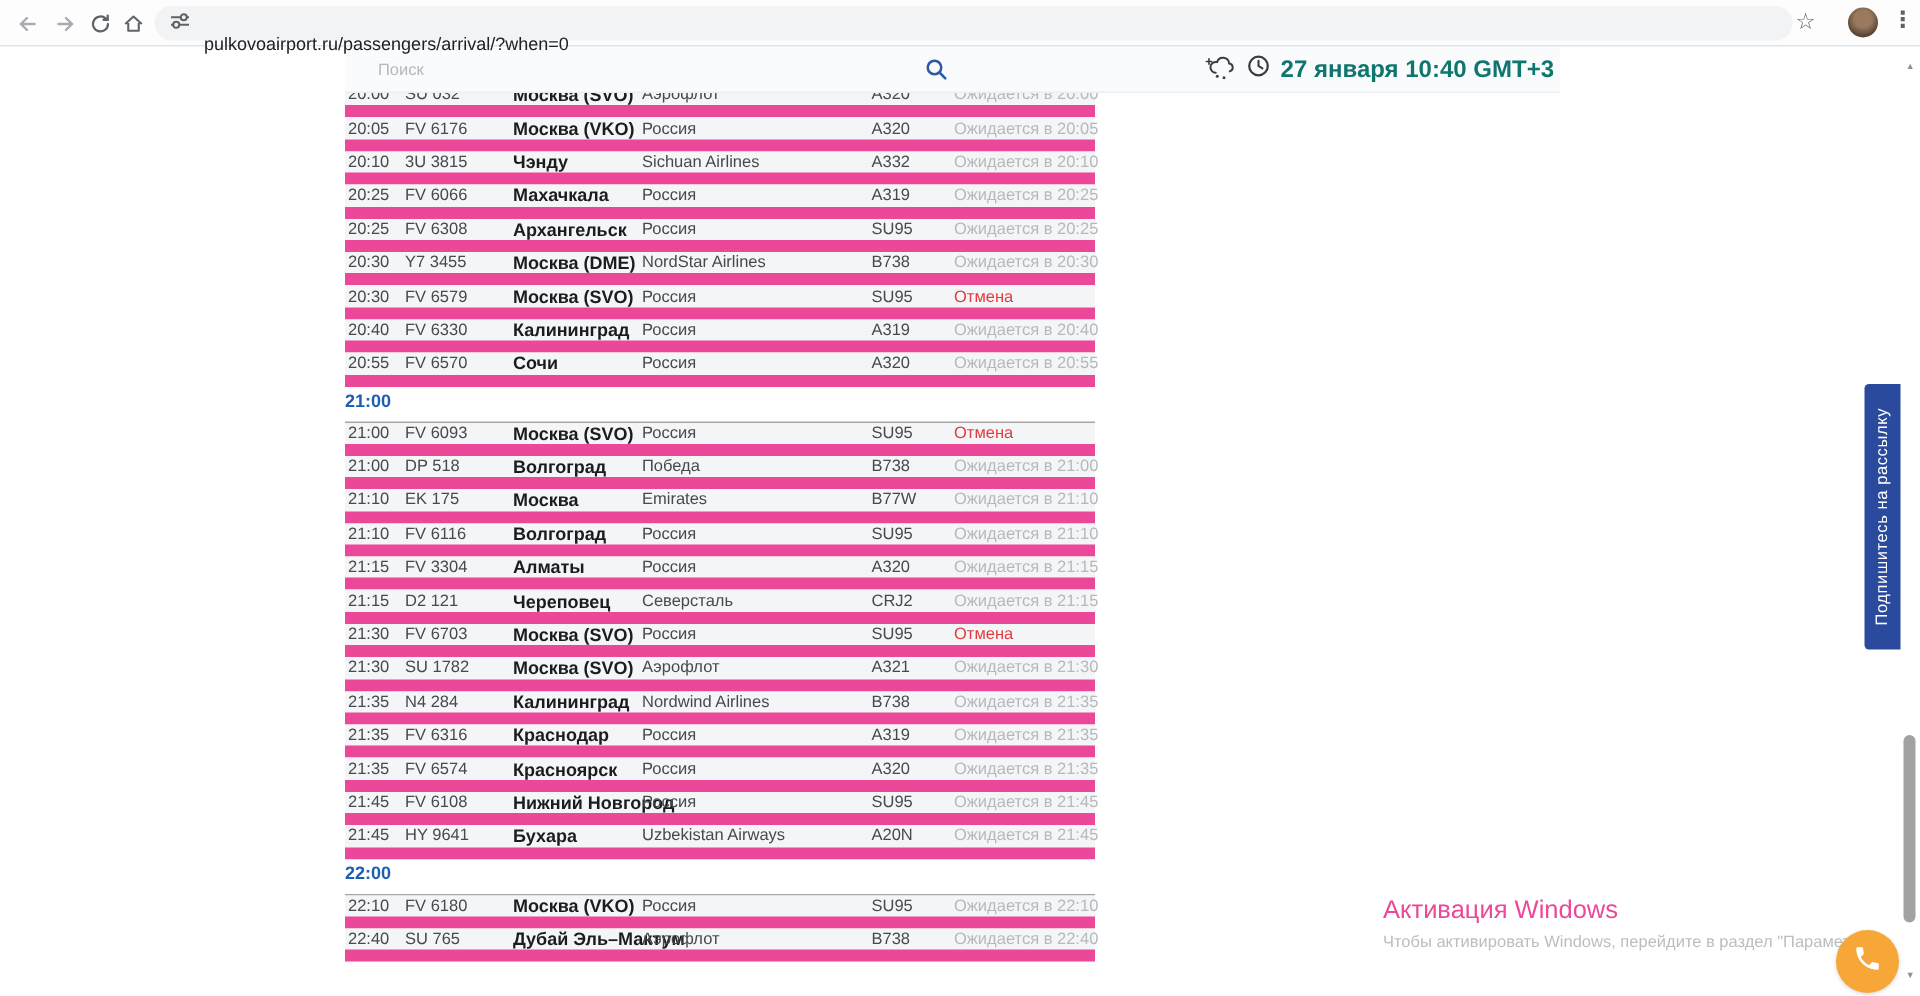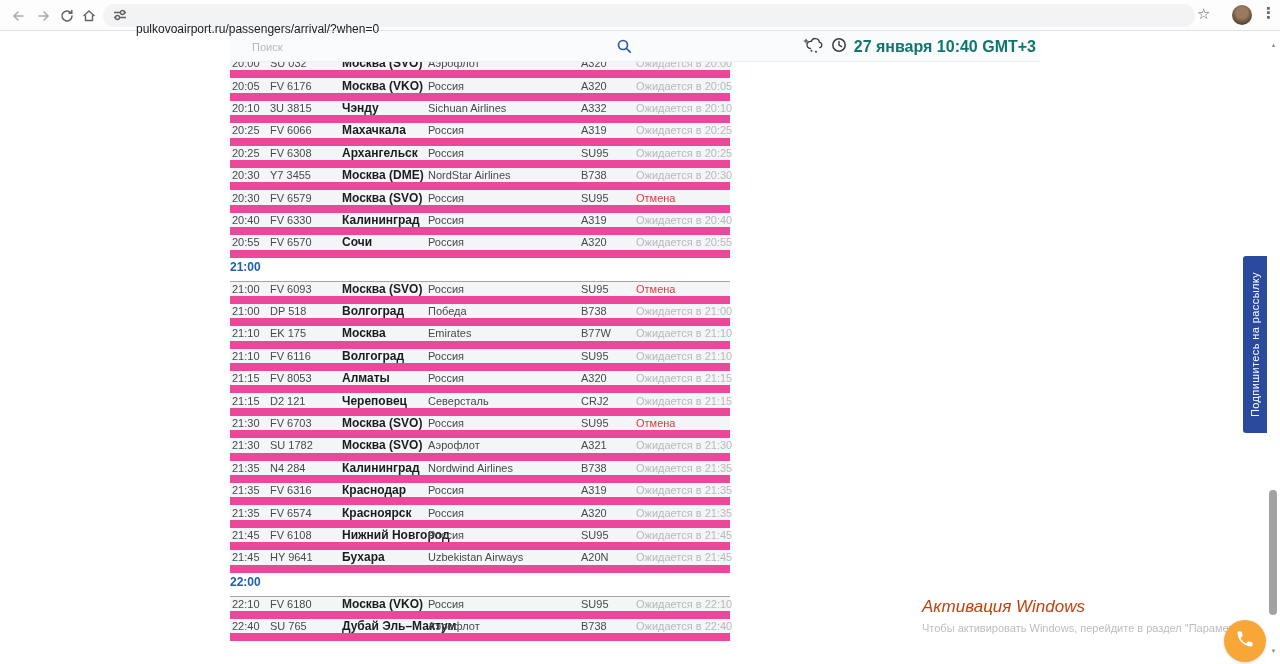--- a/index.html
+++ b/index.html
@@ -50,21 +50,21 @@
   .section-head span { font-size:12px; font-weight:700; color:#1d5fb0; }
 
   
   .subscribe { position:absolute; right:13px; top:225px; width:24px; height:177px;
                background:#2a4b9d; border-radius:3px 0 0 3px; display:flex;
                align-items:center; justify-content:center; cursor:pointer; z-index:20; }
   .subscribe span { writing-mode:vertical-rl; transform:rotate(180deg); color:#fff;
                     font-size:11px; letter-spacing:.4px; white-space:nowrap; }
 
   .watermark { position:absolute; left:922px; top:566px; z-index:5; }
-  .wm-title { font-size:17px; color:#c2410c;font-style:italic; }
+  .wm-title { font-size:17px; color:#ec4899; }
   .wm-sub { font-size:11px; color:#babec2; margin-top:5px; }
 
   .phone-btn { position:absolute; left:1224px; top:589px; width:42px; height:42px;
                border-radius:50%; background:#f7a738; display:flex; align-items:center;
                justify-content:center; cursor:pointer; z-index:25;
                box-shadow:0 1px 3px rgba(0,0,0,.15); }
 
   .scrollbar { position:absolute; right:0; top:0; width:13px; height:633px; z-index:30; }
   .sb-thumb { position:absolute; right:3px; top:459px; width:8px; height:125px;
               background:#a2a2a2; border-radius:4px; cursor:pointer; }
@@ -243,21 +243,21 @@
       <div class="frow">
         <span class="c-time">21:10</span>
         <span class="c-flight">FV 6116</span>
         <span class="c-dest">Волгоград</span>
         <span class="c-airline">Россия</span>
         <span class="c-aircraft">SU95</span>
         <span class="c-status">Ожидается в 21:10</span>
       </div>
       <div class="frow">
         <span class="c-time">21:15</span>
-        <span class="c-flight">FV 8053</span>
+        <span class="c-flight">FV 3304</span>
         <span class="c-dest">Алматы</span>
         <span class="c-airline">Россия</span>
         <span class="c-aircraft">A320</span>
         <span class="c-status">Ожидается в 21:15</span>
       </div>
       <div class="frow">
         <span class="c-time">21:15</span>
         <span class="c-flight">D2 121</span>
         <span class="c-dest">Череповец</span>
         <span class="c-airline">Северсталь</span>

